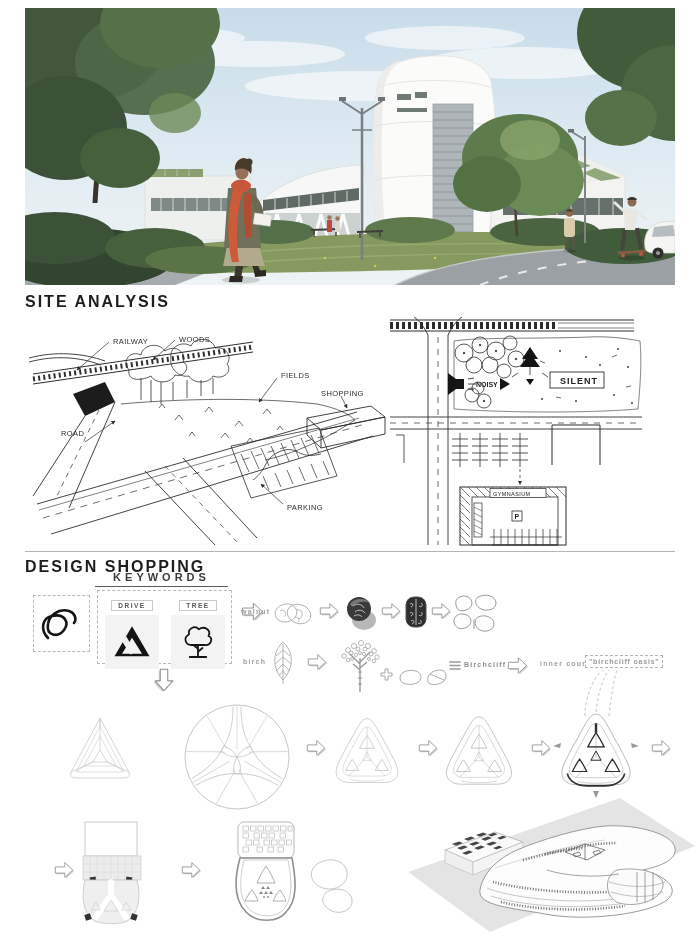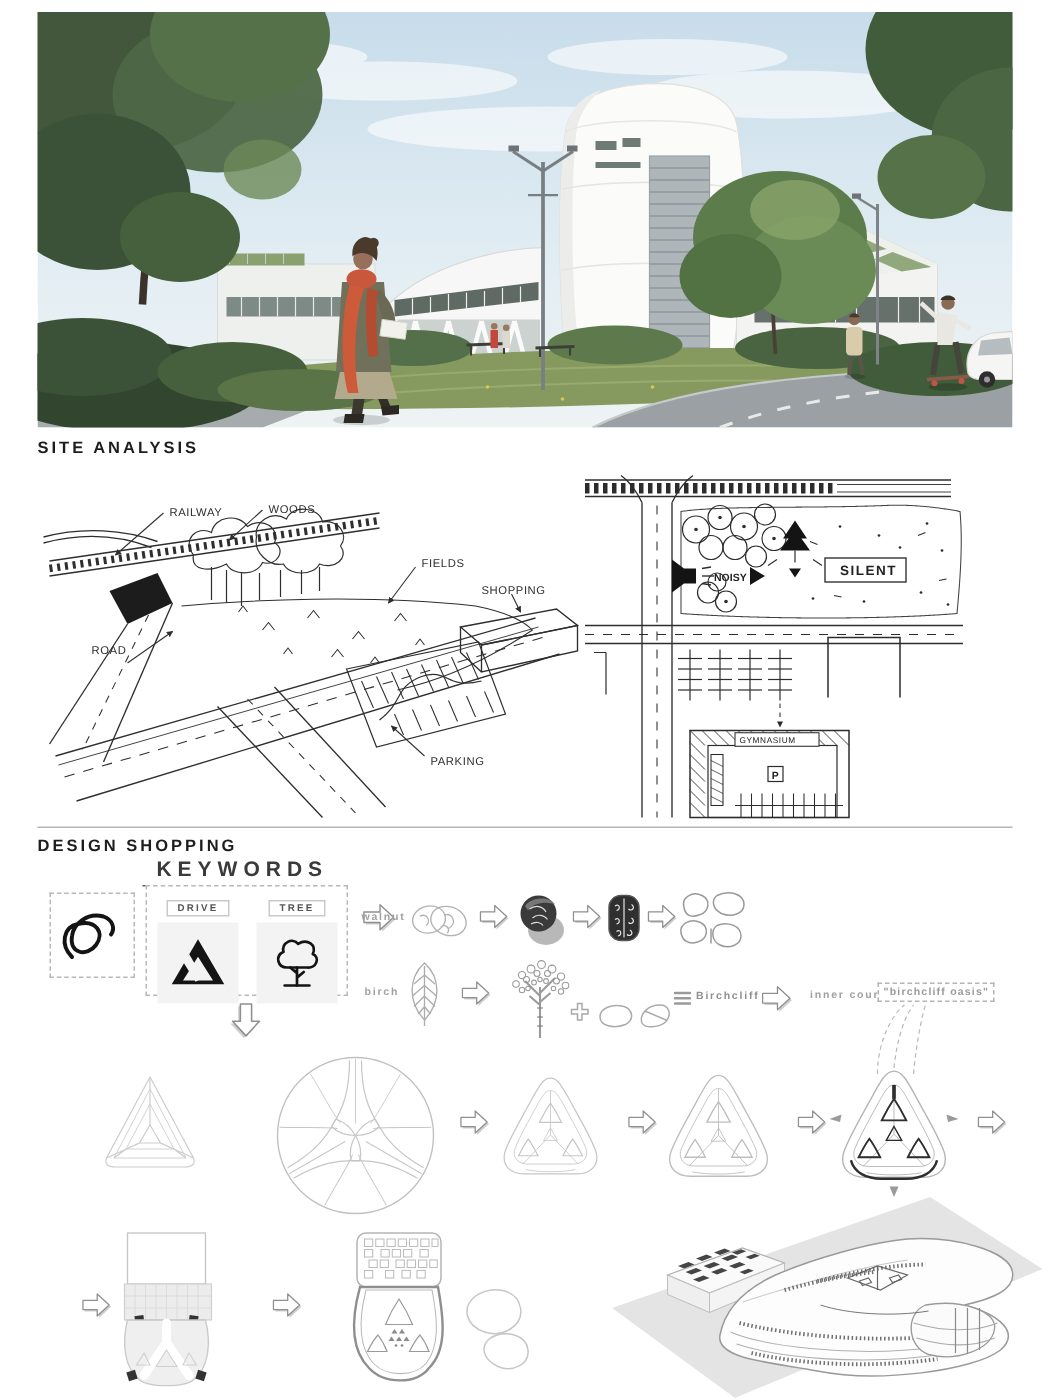--- a/index.html
+++ b/index.html
@@ -1,20 +1,20 @@
 <!DOCTYPE html>
 <html><head>
 <meta charset="utf-8">
 <style>
   html,body{margin:0;padding:0;background:#fff;}
   .board{position:relative;width:700px;height:933px;background:#fff;overflow:hidden;
          font-family:"Liberation Sans",sans-serif;}
   .abs{position:absolute;}
-  .h-section{font-size:11px;font-weight:900;letter-spacing:2px;color:#1d1d1d;}
-  .kw-title{font-size:14px;font-weight:800;letter-spacing:4px;color:#3a3a3a;text-align:center;
+  .h-section{font-size:16px;font-weight:900;letter-spacing:2px;color:#1d1d1d;}
+  .kw-title{font-size:11px;font-weight:800;letter-spacing:4px;color:#3a3a3a;text-align:center;
             border-bottom:1.5px solid #5a5a5a;padding-bottom:3px;}
   .flow-lbl{font-size:7px;font-weight:700;letter-spacing:1.2px;color:#a0a0a0;}
   .chip{font-size:6.5px;font-weight:700;letter-spacing:1.5px;color:#555;background:#fff;
         border:1px solid #c9c9c9;padding:1px 6px;display:inline-block;}
   .dashed-box{border:1px dashed #b8b8b8;background:#fff;}
   .tile{position:absolute;text-align:center;}
   .tile .sq{width:54px;height:54px;background:#f3f3f3;display:flex;align-items:center;justify-content:center;margin-top:3px;}
   .oasis-chip{font-size:7px;font-weight:700;letter-spacing:.8px;color:#9a9a9a;
               border:1px dashed #b5b5b5;padding:2px 3px;background:#fff;}
   .divider{height:1px;background:#b5b5b5;}

